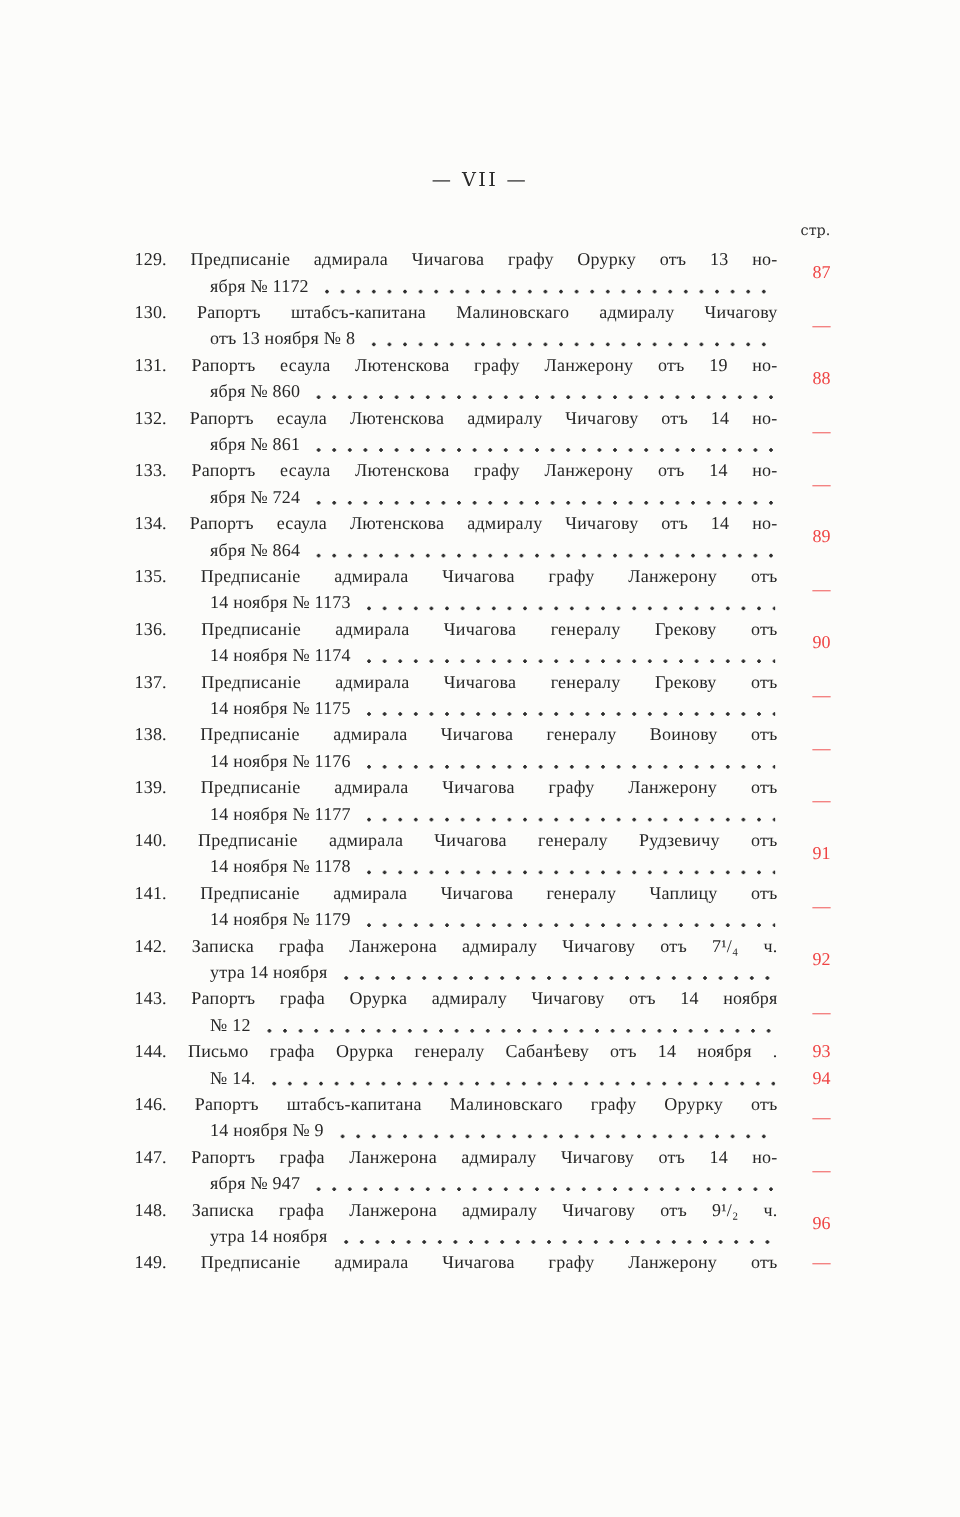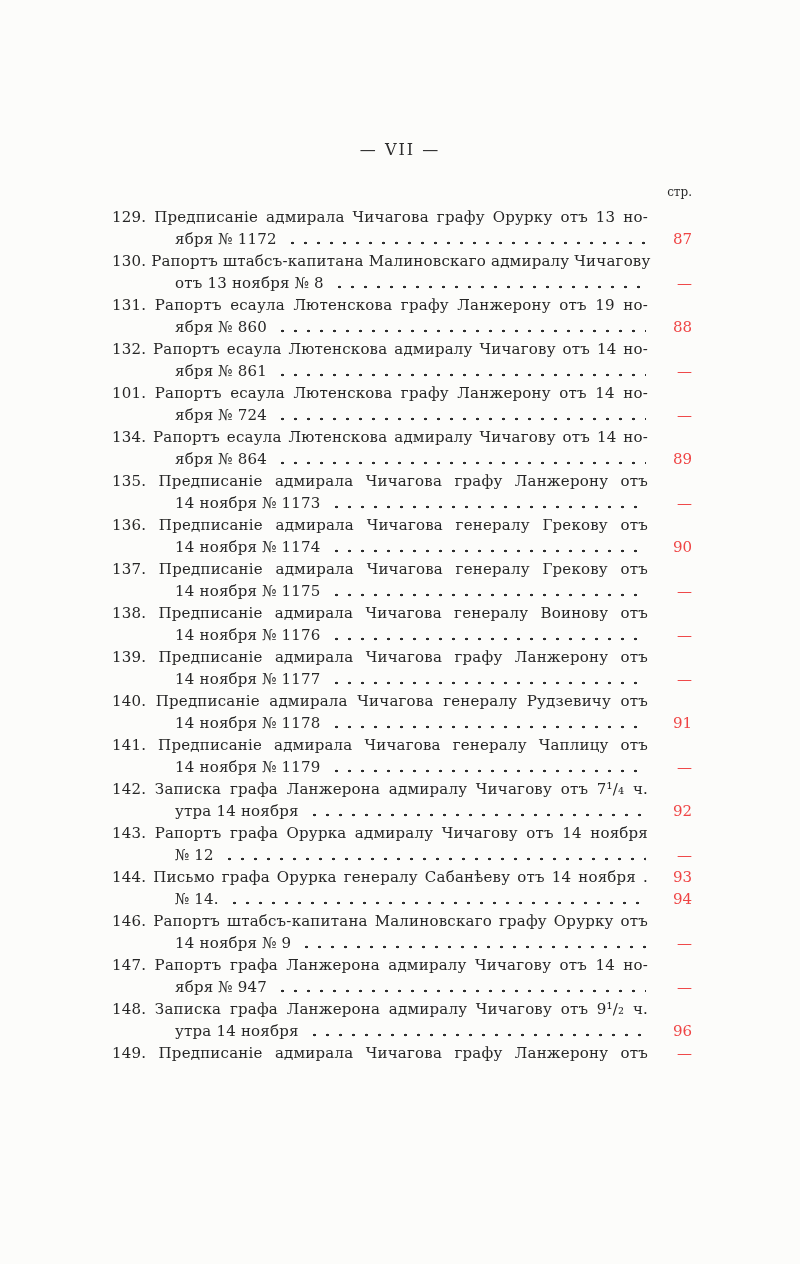--- a/index.html
+++ b/index.html
@@ -37,21 +37,22 @@
     color: #2b2b2b;
   }
   .toc {
     position: absolute;
     top: 206px;
     left: 112px;
     width: 580px;
   }
   .entry {
     display: flex;
-    align-items: flex-end;
+    align-items: center;
+    font-family: Liberation Serif, serif;
   }
   .entry-main {
     width: 536px;
     font-size: 15px;
     line-height: 22px;
     letter-spacing: 0.2px;
   }
   .line1 {
     text-align: justify;
     text-align-last: justify;
@@ -129,21 +130,21 @@
       <div class="line2">
         <span class="l2text">ября № 861</span>
         <span class="leader"></span>
       </div>
     </div>
     <div class="entry-page">—</div>
   </div>
 
   <div class="entry">
     <div class="entry-main">
-      <div class="line1">101. Рапортъ есаула Лютенскова графу Ланжерону отъ 14 но-</div>
+      <div class="line1">133. Рапортъ есаула Лютенскова графу Ланжерону отъ 14 но-</div>
       <div class="line2">
         <span class="l2text">ября № 724</span>
         <span class="leader"></span>
       </div>
     </div>
     <div class="entry-page">—</div>
   </div>
 
   <div class="entry">
     <div class="entry-main">

